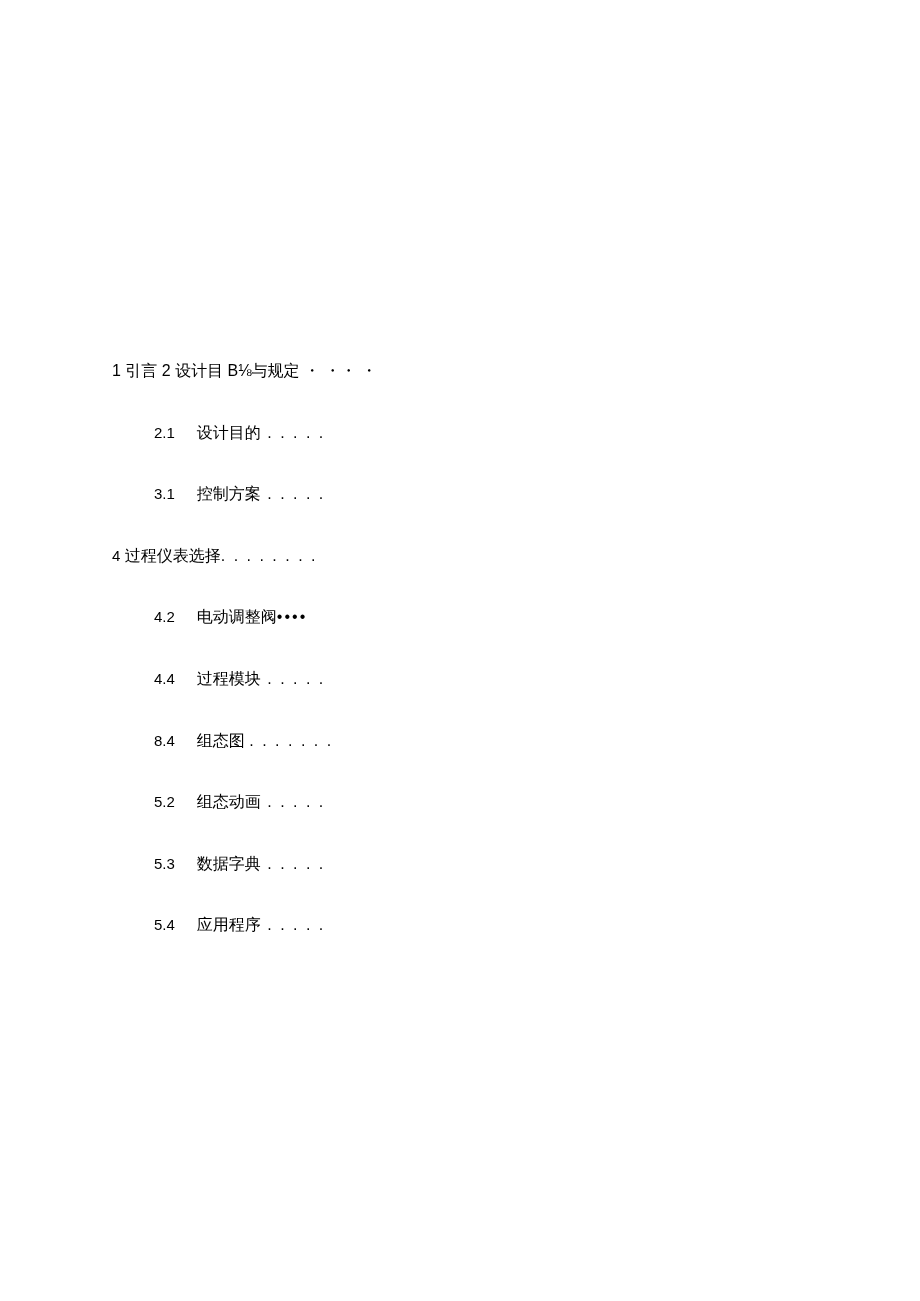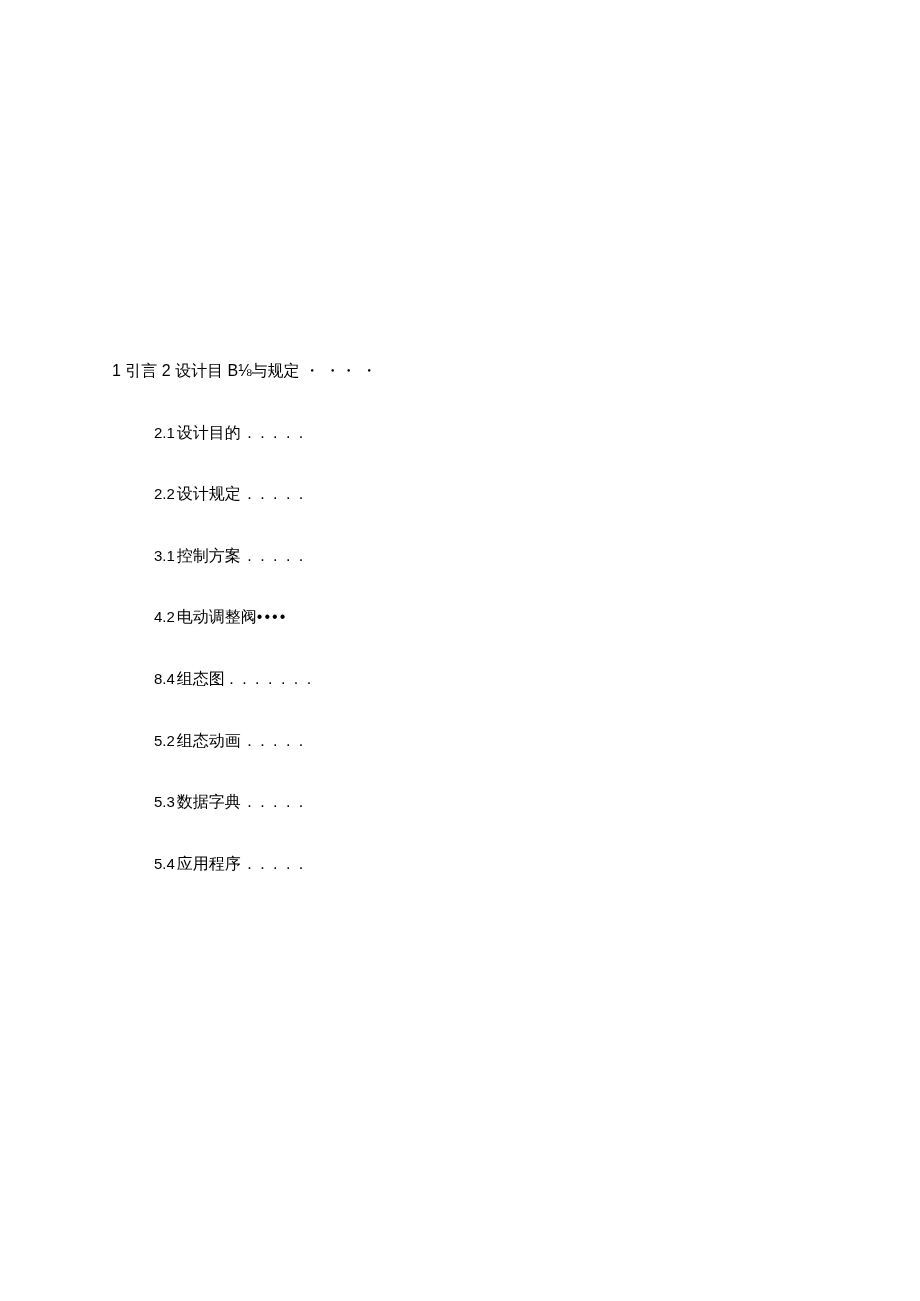--- a/index.html
+++ b/index.html
@@ -32,56 +32,59 @@
     .level-2 {
       padding-left: 42px;
     }
     .num-arabic {
       font-family: Arial, sans-serif;
       font-size: 15px;
     }
     .sub-num {
       font-family: Arial, sans-serif;
       font-size: 15px;
-      margin-right: 2px;
+      margin-right: 22px;
     }
     .dots {
       letter-spacing: 2px;
     }
   </style>
 </head>
 <body>
 
 <div class="content">
 
   <div class="toc-entry level-1">
     <span>1 引言 2 设计目 B⅛与规定 ・ ・・ ・</span>
   </div>
 
   <div class="toc-entry level-2">
     <span class="sub-num">2.1</span><span>设计目的</span><span class="dots"> . . . . .</span>
   </div>
 
-  <div class="toc-entry level-2">
-    <span class="sub-num">2.2</span><span>设计规定</span><span class="dots"> . . . . .</span>
-  </div>
 
 
   <div class="toc-entry level-2">
     <span class="sub-num">3.1</span><span>控制方案</span><span class="dots"> . . . . .</span>
   </div>
 
 
+  <div class="toc-entry level-1">
+    <span class="num-arabic">4</span> <span>过程仪表选择</span><span class="dots">. . . . . . . .</span>
+  </div>
 
 
   <div class="toc-entry level-2">
     <span class="sub-num">4.2</span><span>电动调整阀</span><span class="dots">••••</span>
   </div>
 
 
+  <div class="toc-entry level-2">
+    <span class="sub-num">4.4</span><span>过程模块</span><span class="dots"> . . . . .</span>
+  </div>
 
 
   <div class="toc-entry level-2">
     <span class="sub-num">8.4</span><span>组态图 </span><span class="dots">. . . . . . .</span>
   </div>
 
   <div class="toc-entry level-2">
     <span class="sub-num">5.2</span><span>组态动画</span><span class="dots"> . . . . .</span>
   </div>
 

